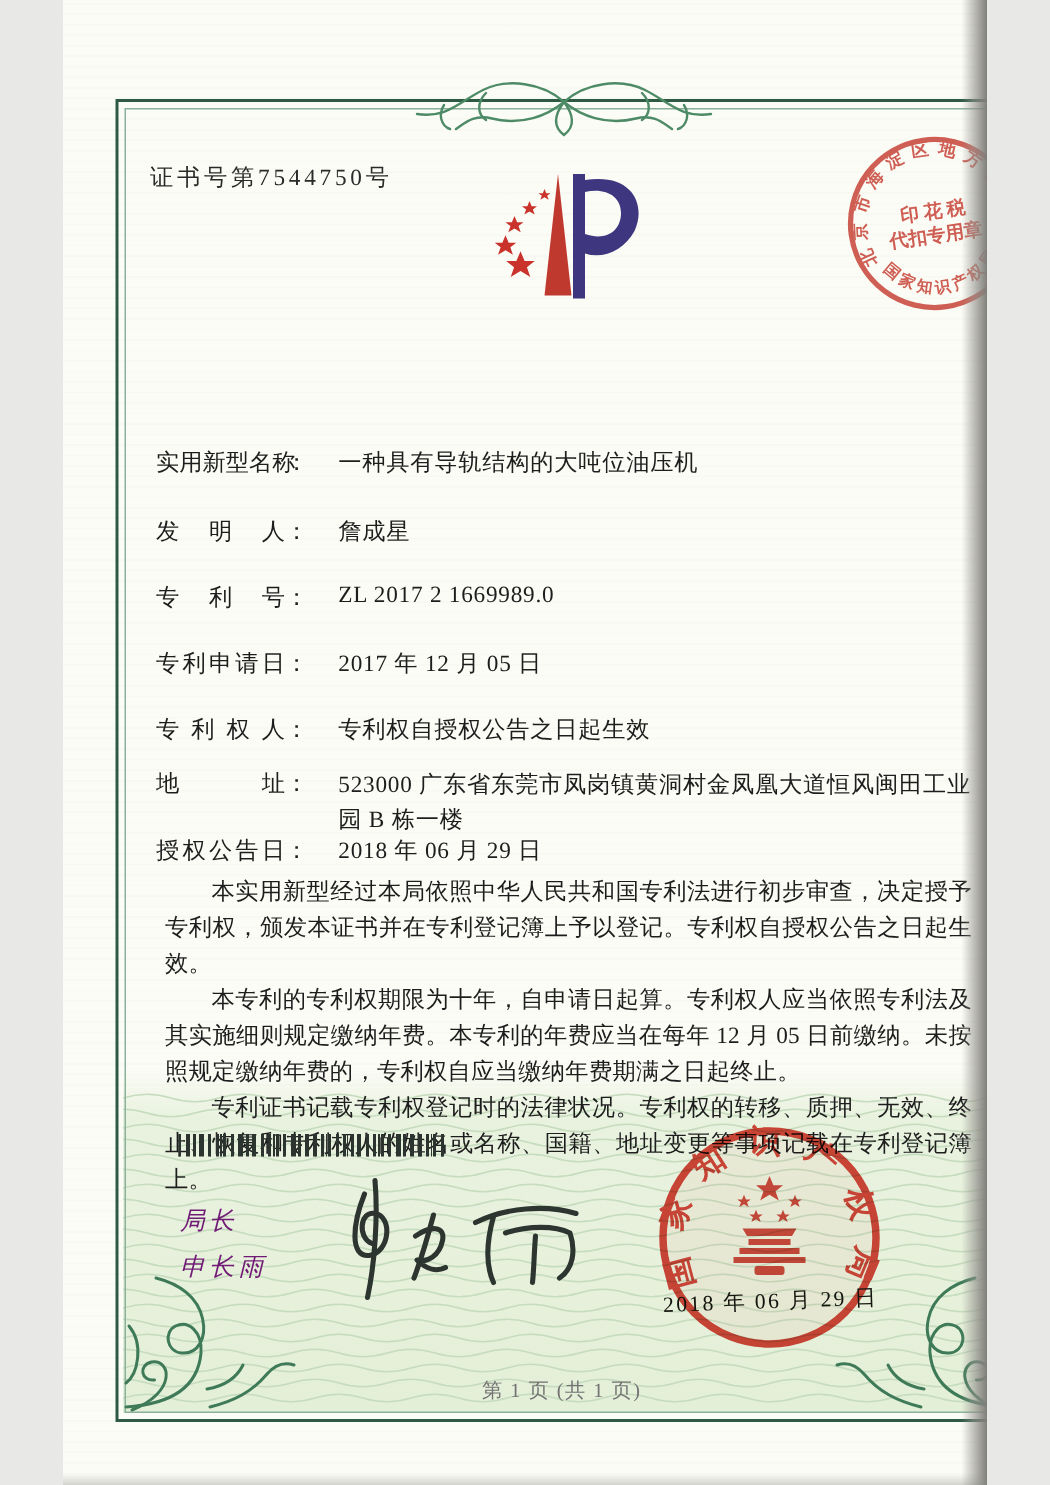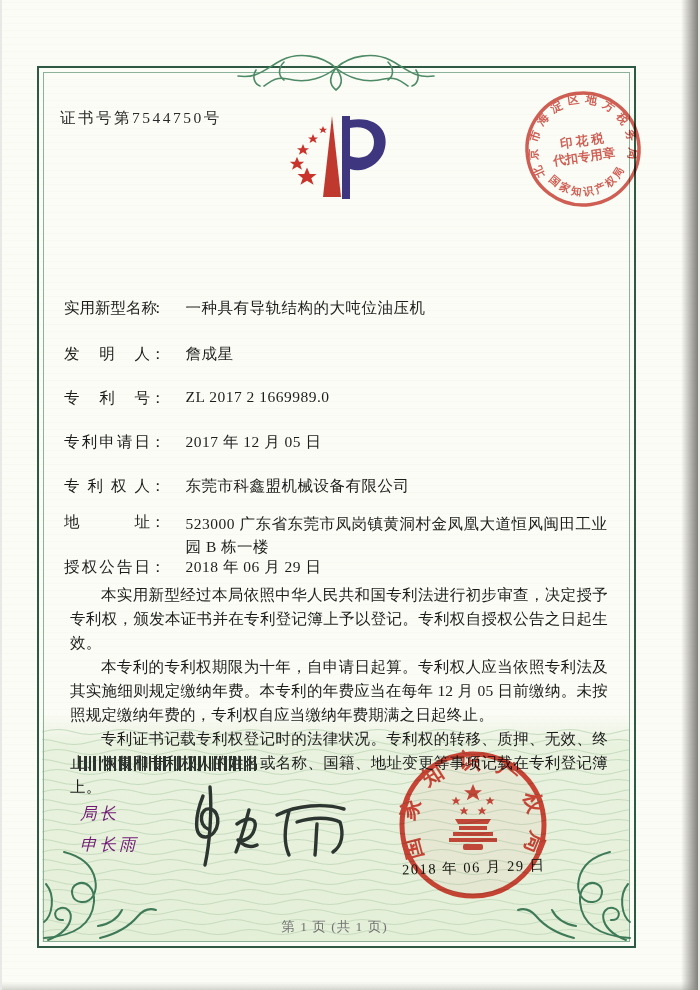--- a/index.html
+++ b/index.html
@@ -1,17 +1,17 @@
 <!DOCTYPE html>
 <html><head>
 <meta charset="utf-8">
 <style>
   html,body{margin:0;padding:0;background:#e8e8e6;}
   .page{
-    position:relative;width:696px;height:990px;margin:0 auto;
+    position:relative;width:616px;height:990px;margin:0 auto;
     background:#fcfcf6;overflow:hidden;
     font-family:"Liberation Serif","DejaVu Serif",serif;color:#1d1d1d;
   }
   .paper-texture{position:absolute;inset:0;z-index:0;
     background:repeating-linear-gradient(0deg,rgba(210,224,205,.10) 0 1px,rgba(0,0,0,0) 1px 7px);}
   
   .band{position:absolute;left:40px;top:712px;width:588px;height:230px;z-index:1;
     background:linear-gradient(180deg,rgba(233,242,223,0) 0%,#e9f2df 14%,#e4efd8 100%);}
   .band svg{position:absolute;left:0;top:14px;}
   
@@ -149,21 +149,21 @@
   <div class="row" style="top:344px">
     <span class="flabel">发明人</span><span class="colon">：</span><span class="fvalue">詹成星</span>
   </div>
   <div class="row" style="top:388px">
     <span class="flabel">专利号</span><span class="colon">：</span><span class="fvalue">ZL 2017 2 1669989.0</span>
   </div>
   <div class="row" style="top:432px">
     <span class="flabel">专利申请日</span><span class="colon">：</span><span class="fvalue">2017 年 12 月 05 日</span>
   </div>
   <div class="row" style="top:476px">
-    <span class="flabel">专利权人</span><span class="colon">：</span><span class="fvalue">东莞市科鑫盟机械设备有限公司</span>
+    <span class="flabel">专利权人</span><span class="colon">：</span><span class="fvalue">专利权自授权公告之日起生效</span>
   </div>
   <div class="row" style="top:512px">
     <span class="flabel">地址</span><span class="colon">：</span><span class="fvalue wrap">523000 广东省东莞市凤岗镇黄洞村金凤凰大道恒风闽田工业园 B 栋一楼</span>
   </div>
   <div class="row" style="top:557px">
     <span class="flabel">授权公告日</span><span class="colon">：</span><span class="fvalue">2018 年 06 月 29 日</span>
   </div>
 
   <div class="body-text">
     <p>本实用新型经过本局依照中华人民共和国专利法进行初步审查，决定授予专利权，颁发本证书并在专利登记簿上予以登记。专利权自授权公告之日起生效。</p>

